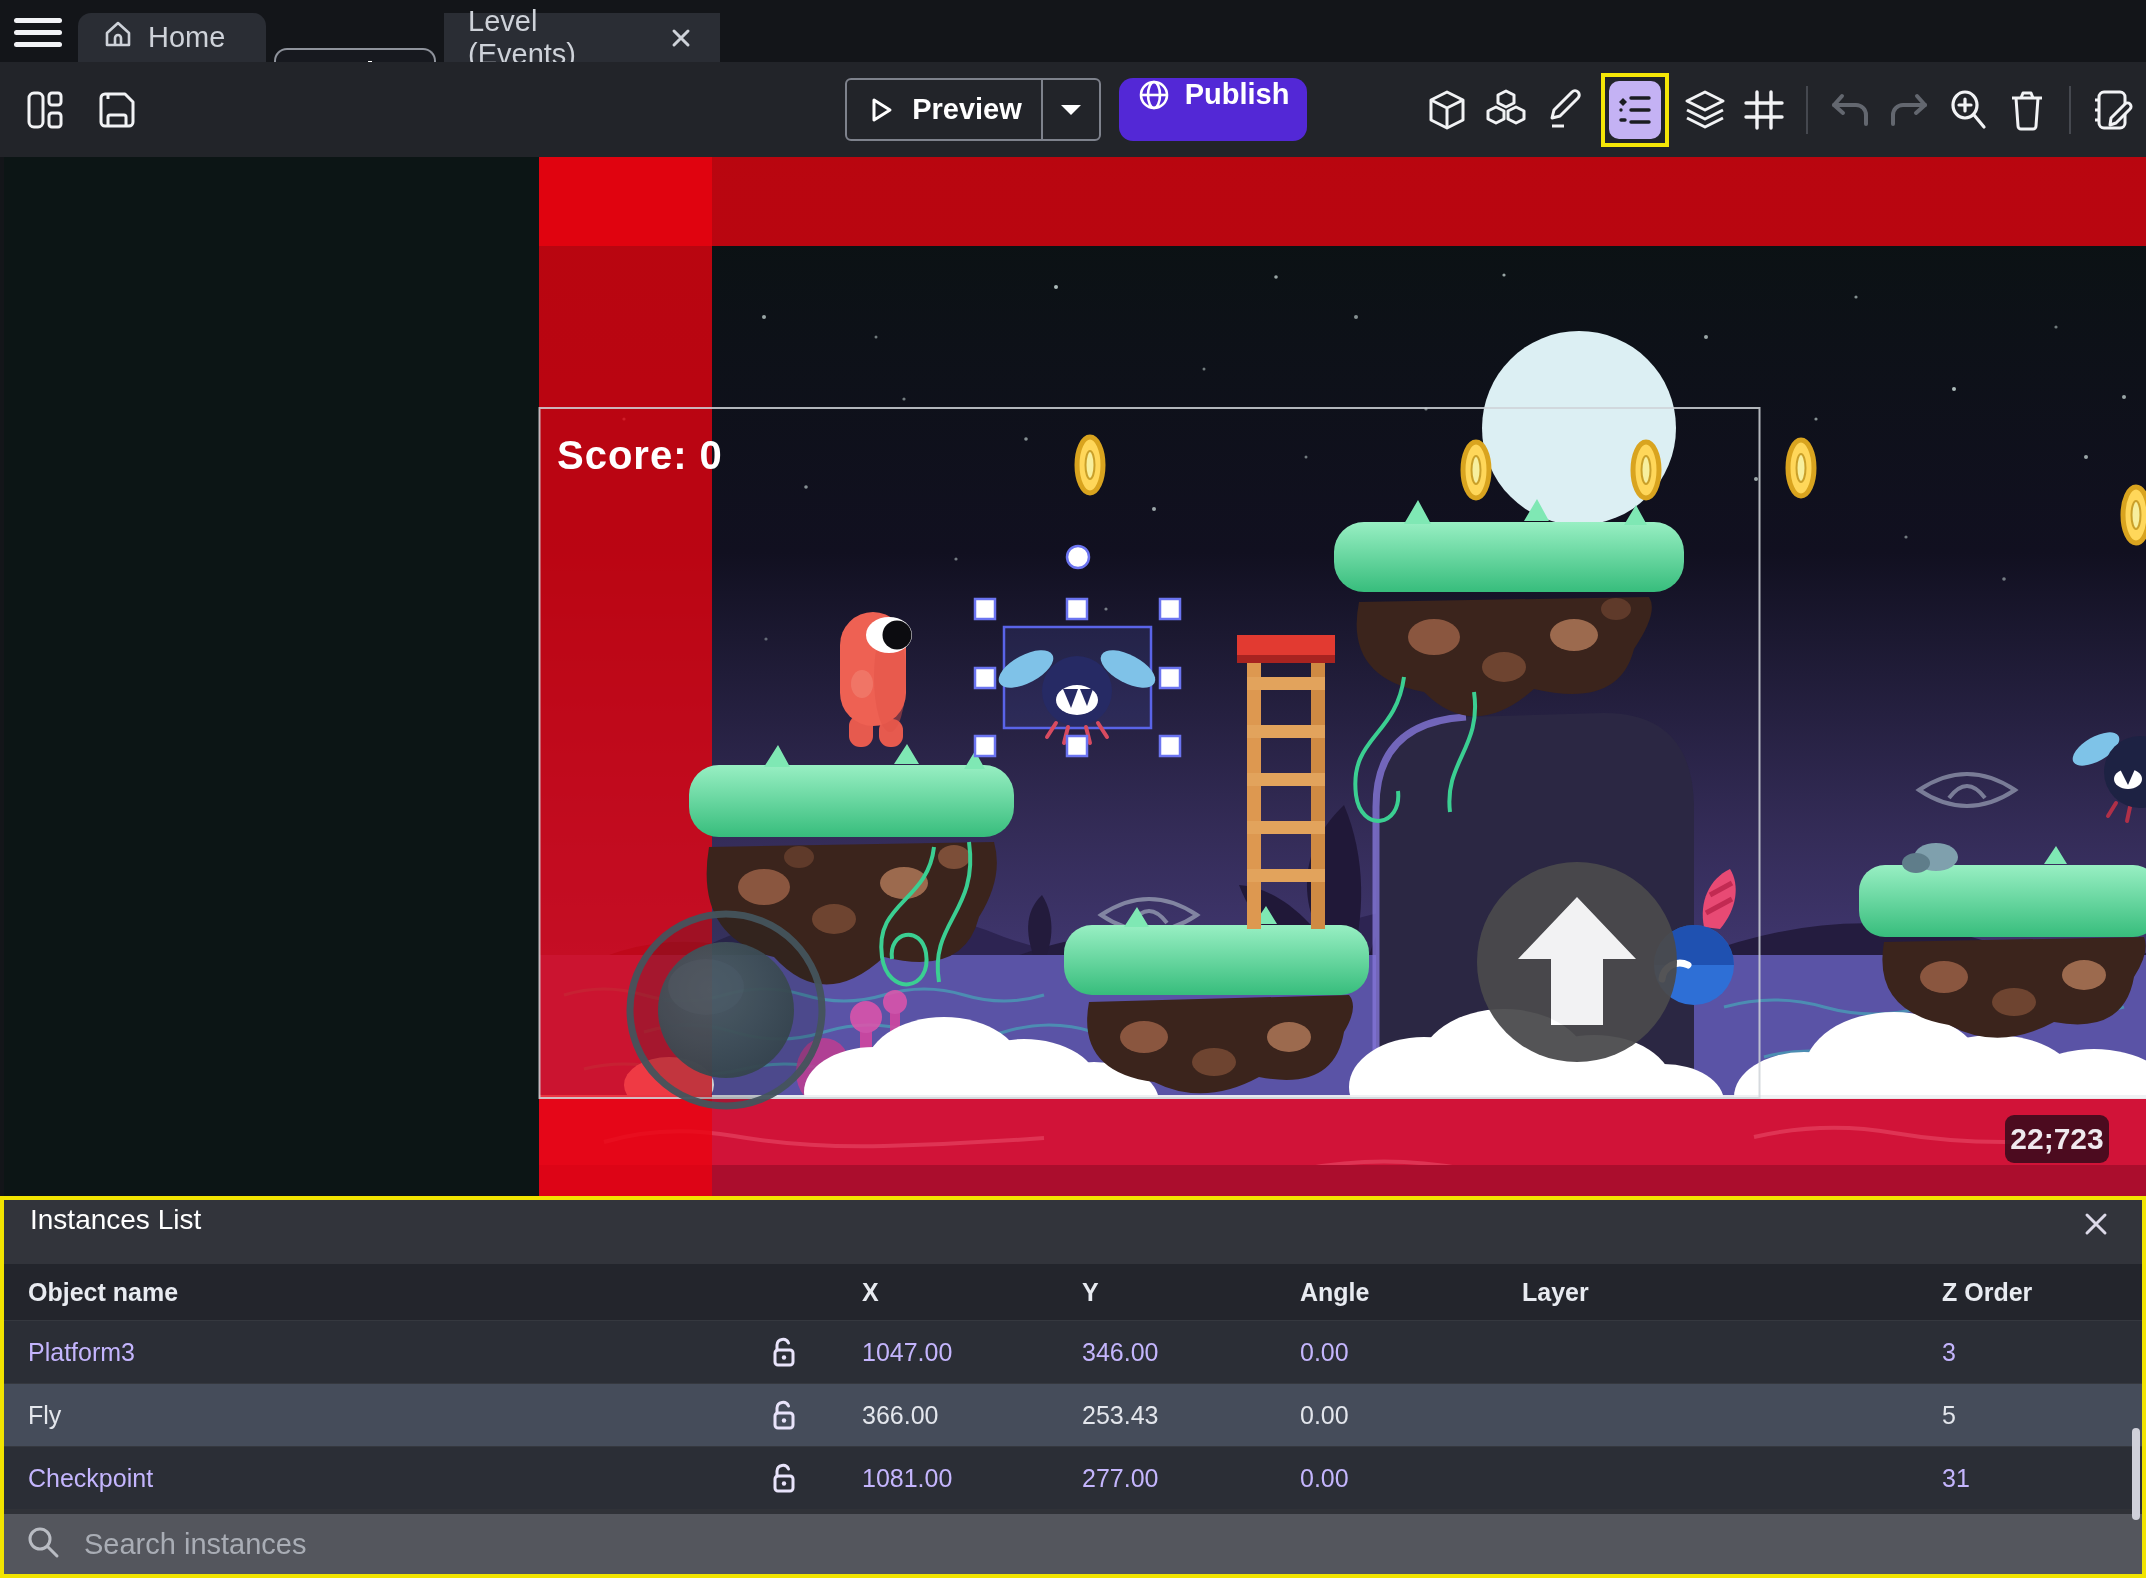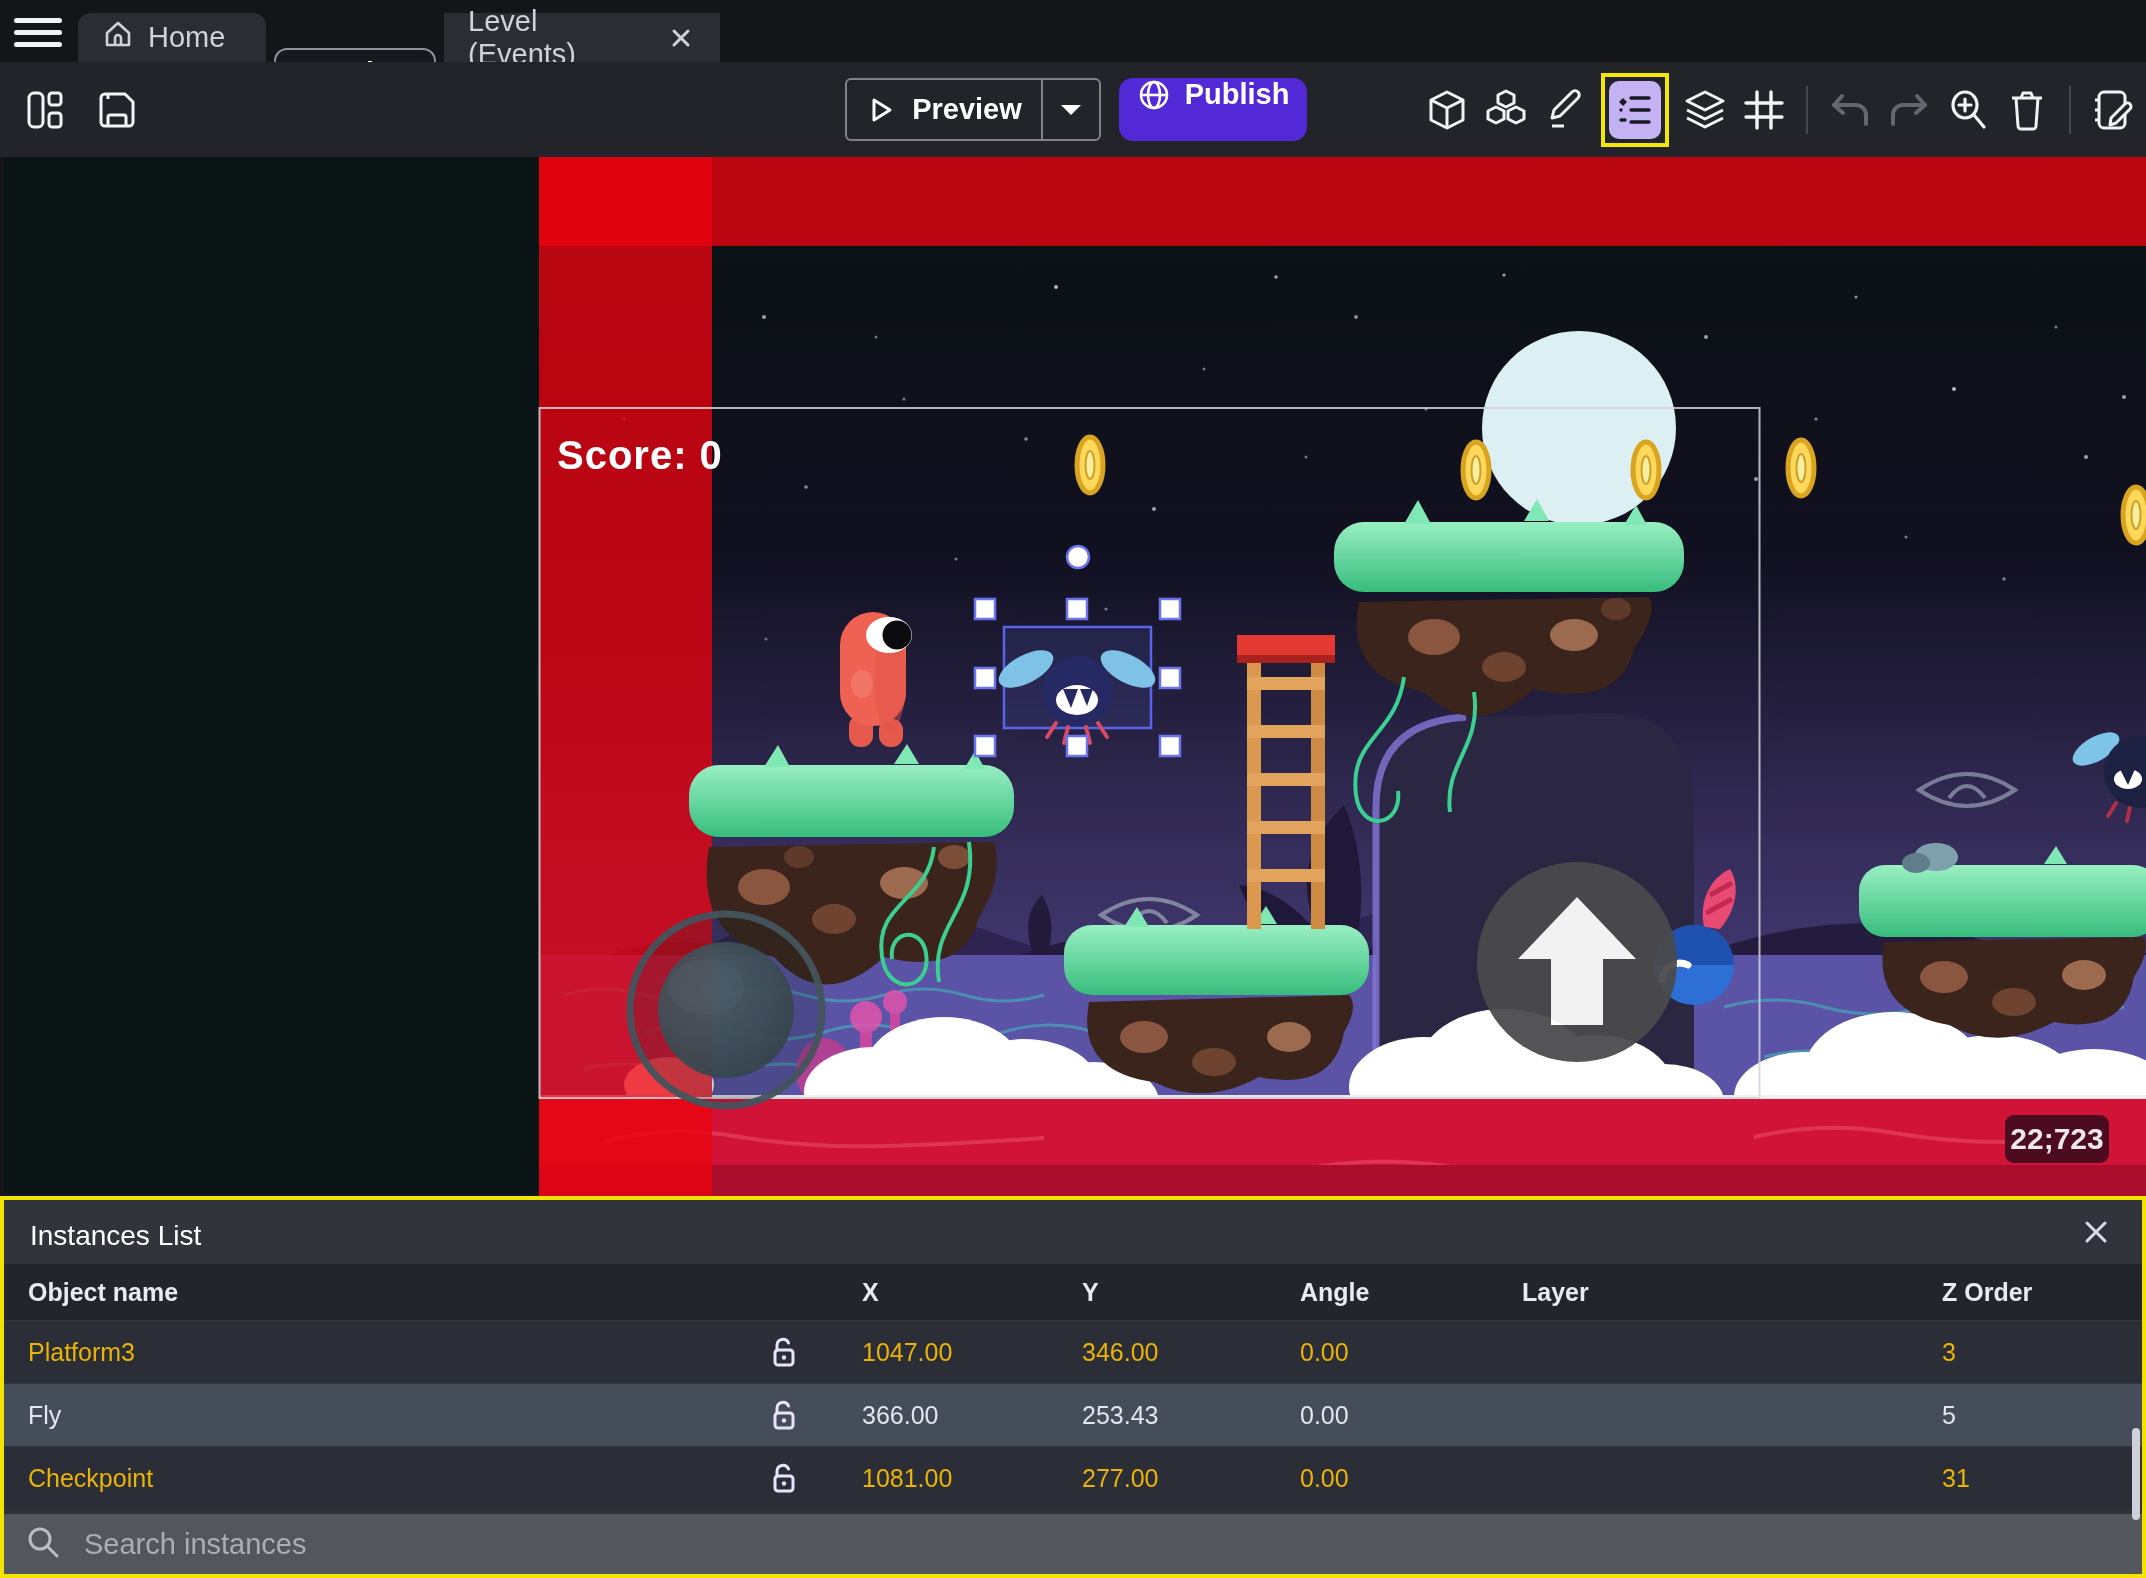--- a/index.html
+++ b/index.html
@@ -45,26 +45,26 @@
   .canvas svg{position:absolute;left:0;top:0;}
   .score-label{position:absolute;left:553px;top:276px;font-size:40px;font-weight:700;color:#ffffff;
                letter-spacing:1px;}
   .coord-badge{position:absolute;left:2001px;top:958px;width:104px;height:48px;line-height:48px;
                text-align:center;background:rgba(56,10,28,0.87);border-radius:9px;color:#efe9ee;
                font-size:30px;font-weight:700;}
 
   
   .panel{position:absolute;left:0;top:1196px;width:2146px;height:382px;background:#303238;
          border:4px solid #f2e400;display:flex;flex-direction:column;}
-  .panel-head{height:64px;display:flex;align-items:flex-end;padding:12px 26px;background:#32343b;}
+  .panel-head{height:64px;display:flex;align-items:flex-start;padding:4px 26px;background:#32343b;}
   .panel-title{color:#ffffff;font-size:28px;flex:1;}
   .panel-close{width:40px;height:40px;display:flex;align-items:center;justify-content:center;cursor:pointer;}
   .tgrid{display:grid;grid-template-columns:750px 60px 220px 218px 222px 420px 1fr;align-items:center;}
   .thead{height:56px;background:#23252c;color:#e8ebf1;font-weight:700;font-size:25px;}
-  .trow{height:63px;background:#2b2e36;color:#eab308;font-size:25px;border-top:1px solid #35383f;cursor:pointer;}
+  .trow{height:63px;background:#2b2e36;color:#c4b5fd;font-size:25px;border-top:1px solid #35383f;cursor:pointer;}
   .trow.selected{background:#454c5a;color:#e3e6ec;}
   .cell-name{padding-left:24px;}
   .cell-val{padding-left:48px;}
   .cell-lock{display:flex;align-items:center;justify-content:center;cursor:pointer;}
   .searchbar{margin-top:auto;height:60px;background:#54565d;display:flex;align-items:center;
              padding:0 22px;gap:22px;}
   .searchbar input{flex:1;background:transparent;border:none;outline:none;color:#e6e8ec;
                    font-size:29px;font-family:inherit;}
   .searchbar input::placeholder{color:#a9adb5;}
   .vscroll{position:absolute;right:2px;top:228px;width:8px;height:92px;border-radius:4px;

